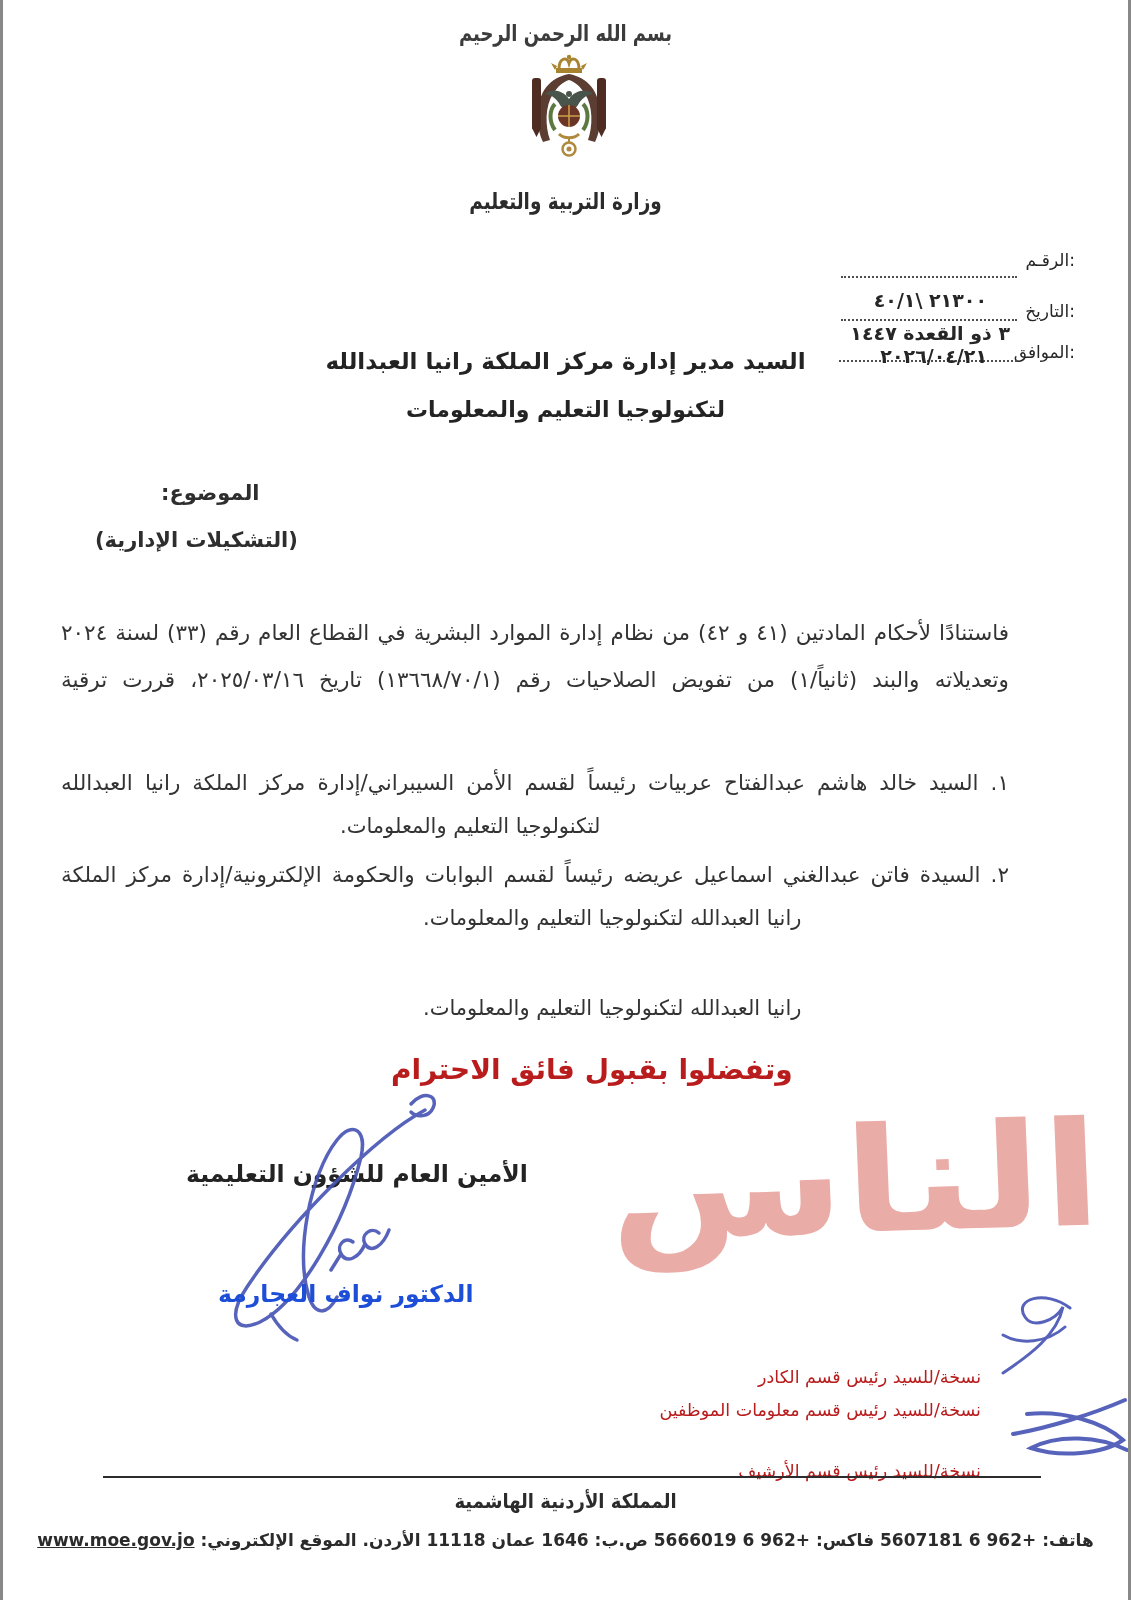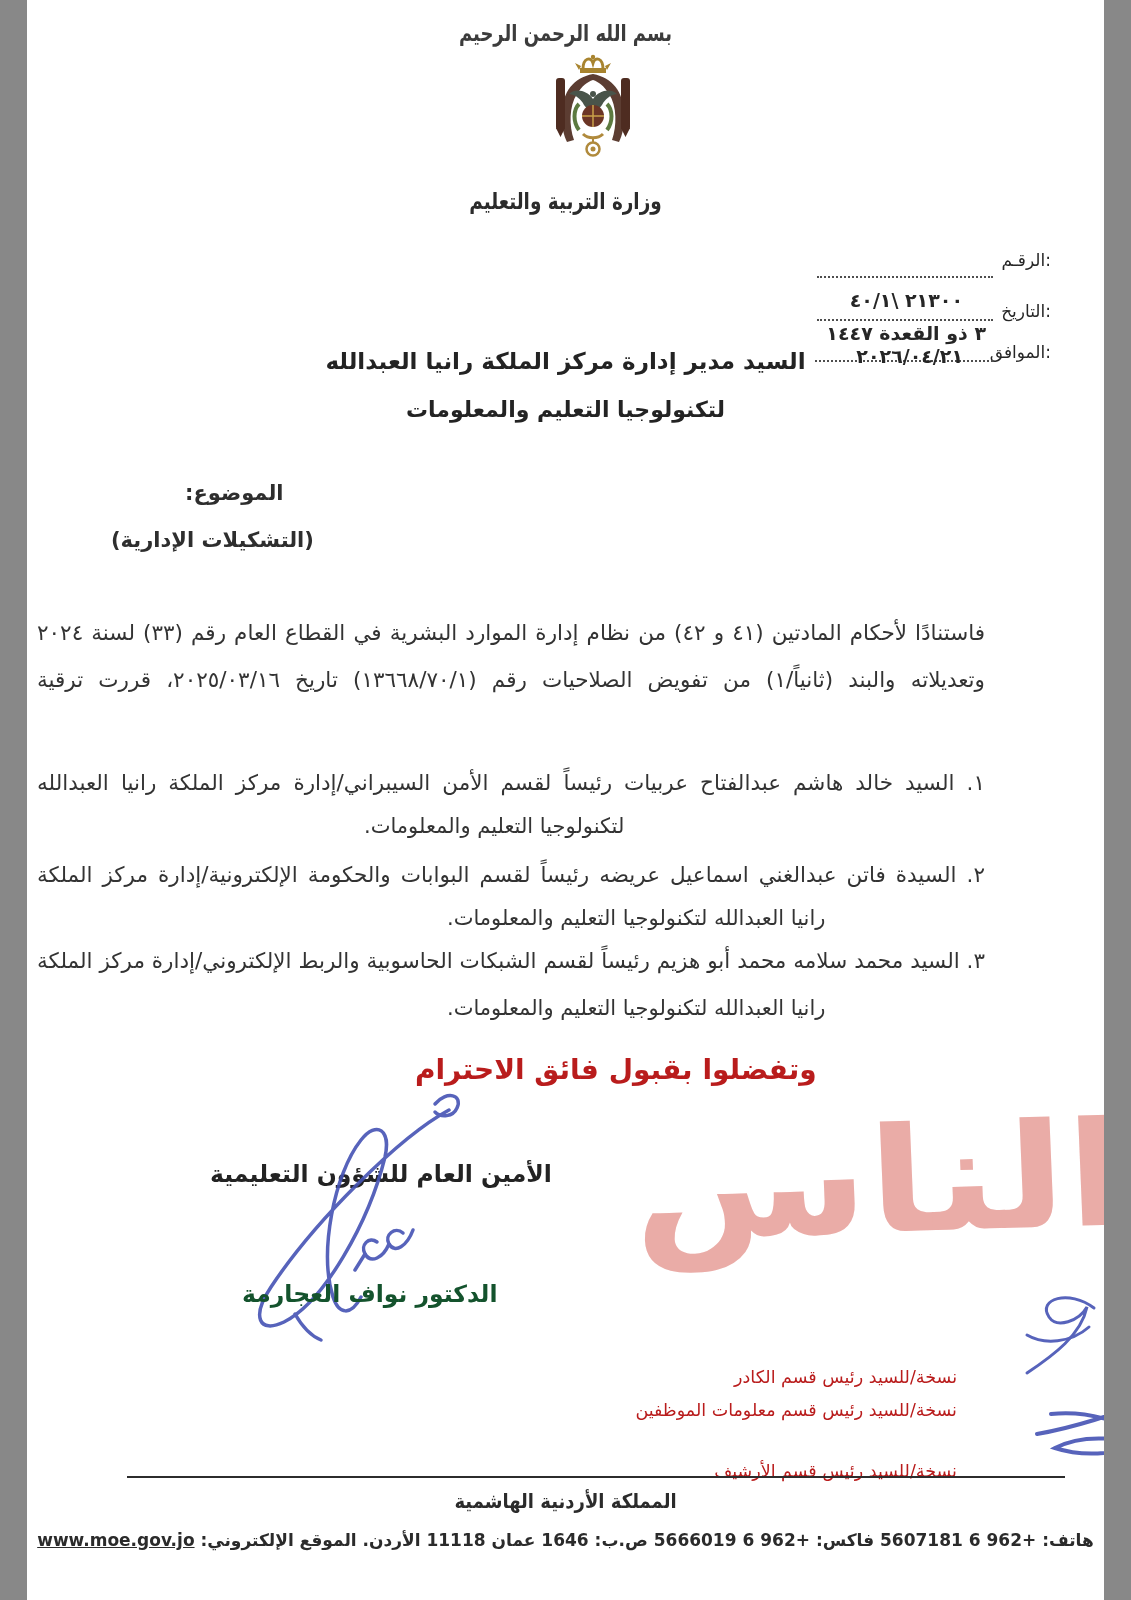--- a/index.html
+++ b/index.html
@@ -1,52 +1,51 @@
 <!DOCTYPE html>
 <html lang="ar"><head>
 <meta charset="utf-8">
 <style>
   html,body{margin:0;padding:0;background:#888;}
   .page{
     position:relative;
-    width:1037px;height:1600px;
+    width:1125px;height:1600px;
     margin:0 auto;
     background:#ffffff;
     font-family:"DejaVu Sans", sans-serif;
     color:#2e2e2e;
     overflow:hidden;
-    padding-left:40px;
   }
   .abs{position:absolute;}
   .rtl{direction:rtl;}
   .nowrap{white-space:nowrap;}
   .center{left:0;right:0;text-align:center;}
   
   .bismillah{top:22px;font-size:18px;font-weight:bold;color:#3c3c3c;transform:scaleY(1.25);letter-spacing:-0.5px;}
   .ministry-callig{top:188px;font-size:23px;font-weight:bold;color:#2b2b2b;transform:scaleX(0.8);letter-spacing:-1px;}
   
   .meta-label{right:53px;font-size:17px;font-weight:normal;color:#262626;}
   .dots{border-bottom:2px dotted #4e4e4e;height:0;}
   .meta-val{font-size:19px;font-weight:bold;color:#262626;}
   
   .addr1{top:348px;font-size:23px;font-weight:bold;color:#232323;}
   .addr2{top:397px;font-size:22px;font-weight:bold;color:#232323;}
   
   .subj-label{left:158px;top:481px;font-size:21px;font-weight:bold;}
-  .subj-val{left:84px;top:528px;font-size:21px;font-weight:bold;}
+  .subj-val{left:92px;top:528px;font-size:21px;font-weight:bold;}
   
   .greeting{right:119px;top:576px;font-size:21px;font-weight:bold;color:#262626;}
   .jline{right:119px;width:948px;direction:rtl;font-size:21.5px;color:#333;
          text-align:justify;text-align-last:justify;white-space:nowrap;}
   .natline{right:119px;width:948px;direction:rtl;font-size:21.5px;color:#333;text-align:right;}
   .contline{font-size:21px;color:#333;direction:rtl;white-space:nowrap;}
   .closing{left:388px;top:1053px;font-size:28px;font-weight:bold;color:#b91c1c;}
   
   .sig-title{left:183px;top:1160px;font-size:23.5px;font-weight:bold;color:#232323;}
-  .sig-name{left:215px;top:1280px;font-size:23.5px;font-weight:bold;color:#14532d;}
+  .sig-name{left:215px;top:1280px;font-size:23.5px;font-weight:bold;color:#1d4ed8;}
   
   .watermark{left:602px;top:1116px;font-size:145px;line-height:1;font-weight:bold;
              color:#e9a8a3;transform:scaleX(1.18) rotate(-2deg);transform-origin:left top;
              direction:rtl;opacity:0.95;}
   
   .cc-line{right:147px;font-size:17.5px;color:#b91c1c;direction:rtl;white-space:nowrap;text-align:center;}
   
   .footer-rule{left:100px;top:1476px;width:938px;border-top:2px solid #2c2c2c;height:0;}
   .kingdom{top:1489px;font-size:20px;font-weight:bold;color:#2b2b2b;transform:scaleX(0.9);}
   .contact{top:1530px;font-size:17px;font-weight:bold;color:#2b2b2b;direction:rtl;}
@@ -113,21 +112,20 @@
 
   <div class="abs jline" style="top:620px;">فاستنادًا لأحكام المادتين (٤١ و ٤٢) من نظام إدارة الموارد البشرية في القطاع العام رقم (٣٣) لسنة ٢٠٢٤</div>
   <div class="abs jline" style="top:667px;">وتعديلاته والبند (ثانياً/١) من تفويض الصلاحيات رقم (١٣٦٦٨/٧٠/١) تاريخ ٢٠٢٥/٠٣/١٦، قررت ترقية</div>
 
   <div class="abs jline" style="top:770px;">١. السيد خالد هاشم عبدالفتاح عربيات رئيساً لقسم الأمن السيبراني/إدارة مركز الملكة رانيا العبدالله</div>
   <div class="abs contline" style="left:337px;top:814px;">لتكنولوجيا التعليم والمعلومات.</div>
 
   <div class="abs jline" style="top:862px;">٢. السيدة فاتن عبدالغني اسماعيل عريضه رئيساً لقسم البوابات والحكومة الإلكترونية/إدارة مركز الملكة</div>
   <div class="abs contline" style="left:420px;top:906px;">رانيا العبدالله لتكنولوجيا التعليم والمعلومات.</div>
 
-  <div class="abs jline" style="top:948px;">٣. السيد محمد سلامه محمد أبو هزيم رئيساً لقسم الشبكات الحاسوبية والربط الإلكتروني/إدارة مركز الملكة</div>
   <div class="abs contline" style="left:420px;top:996px;">رانيا العبدالله لتكنولوجيا التعليم والمعلومات.</div>
 
   <div class="abs closing rtl nowrap">وتفضلوا بقبول فائق الاحترام</div>
 
   <div class="abs watermark nowrap">الناس</div>
 
   <div class="abs sig-title rtl nowrap">الأمين العام للشؤون التعليمية</div>
 
   <div class="abs" style="left:172px;top:1082px;">
     <svg width="275" height="265" viewBox="0 0 275 265">

